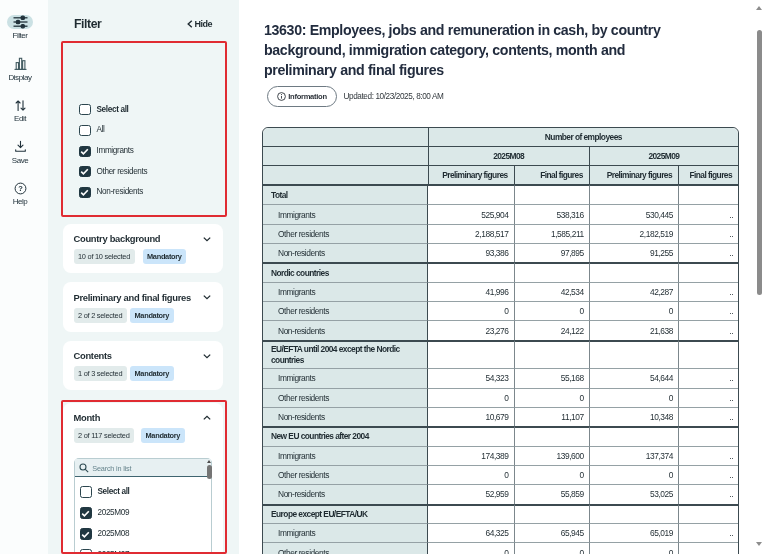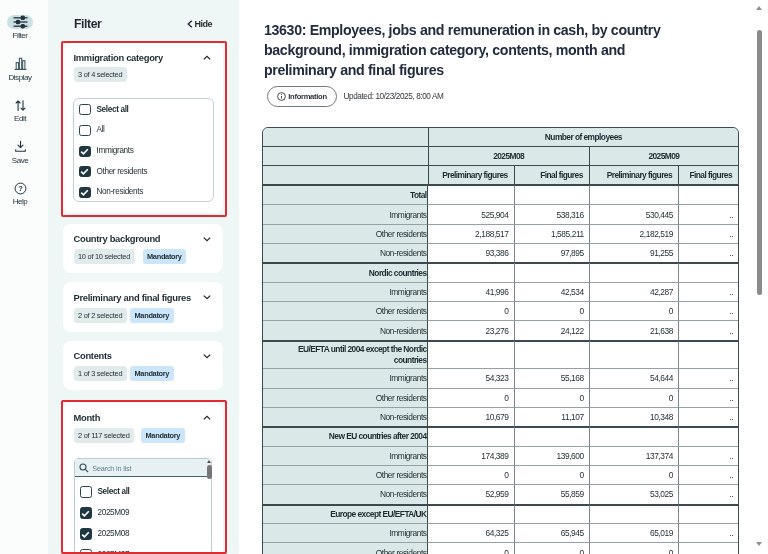--- a/index.html
+++ b/index.html
@@ -53,21 +53,21 @@
   letter-spacing:-0.3px; color:#2e343b; line-height:19px; text-align:center; }
 #updated { position:absolute; left:104.5px; top:91.5px; font-size:8.2px;
   letter-spacing:-0.4px; color:#31373c; }
 
 
 table { border-collapse:separate; border-spacing:0; table-layout:fixed; }
 #tbl { left:23px; top:127px; border:1px solid #3c4a50; border-radius:6px 6px 0 0; }
 td, th { font-size:8.4px; color:#1f2b31; padding:0; overflow:hidden; }
 th { background:#dbe8e8; font-weight:bold; letter-spacing:-0.55px;
   border-bottom:1px solid #3c4a50; }
-.lab { background:#dbe8e8; text-align:right; padding-left:15px; font-weight:normal;
+.lab { background:#dbe8e8; text-align:left; padding-left:15px; font-weight:normal;
   letter-spacing:-0.42px; border-right:1px solid #3c4a50; }
 .lab.cat { font-weight:bold; padding-left:8px; letter-spacing:-0.55px; line-height:11px; }
 .num { text-align:right; padding-right:5px; background:#fff; font-weight:normal;
   letter-spacing:-0.42px; }
 .num + .num { border-left:1px solid #7c878c; }
 .datarow td { border-top:1px solid #95a1a5; }
 .catrow td { border-top:2px solid #3c4a50; }
 .catrow.first td { border-top-width:1px; }
 th.c { text-align:center; border-left:1px solid #3c4a50; }
 th.r { text-align:right; padding-right:6px; border-left:1px solid #3c4a50; }
@@ -129,29 +129,20 @@
     <div class="rail-label" style="top:197.3px;">Help</div>
   </div>
 
   <div id="panel" class="abs"></div>
   <div id="panel-hd-title" class="abs">Filter</div>
   <div id="hide-link" class="abs">Hide</div>
   <svg class="abs" style="left:186.5px; top:20px;" width="6" height="8" viewBox="0 0 6 8">
     <path d="M4.8 0.8 L1.2 4 L4.8 7.2" fill="none" stroke="#1f2b31" stroke-width="1.4"></path>
   </svg>
 
-  <div class="card" style="top:43px; height:170px;">
-    <div class="card-title" style="top:8.5px;">Immigration category</div>
-    <svg class="chev" style="top:10.5px;" width="8" height="8" viewBox="0 0 8 8">
-        <path d="M0.8 5.4 L4 2.4 L7.2 5.4" fill="none" stroke="#1f2b31" stroke-width="1.3"></path>
-      </svg>
-    <div class="badge" style="left:10.5px; top:24.3px;">3 of 4 selected</div>
-    <div style="position:absolute; left:9.5px; top:55px; width:141.5px; height:104px;
-      border:1px solid #c3d1d4; border-radius:6px;"></div>
-  </div>
   <div class="cb" style="left:79px; top:103.8px;"></div>
   <div class="cb-label b" style="left:96.5px; top:104.5px;">Select all</div>
   <div class="cb" style="left:79px; top:124.5px;"></div>
   <div class="cb-label" style="left:96.5px; top:125.2px;">All</div>
   <div class="cb on" style="left:79px; top:145.5px;">
       <svg width="11" height="11" viewBox="0 0 11 11">
         <path d="M2.2 5.6 L4.4 7.8 L8.8 3.2" fill="none" stroke="#fff" stroke-width="1.6"></path>
       </svg>
     </div>
   <div class="cb-label" style="left:96.5px; top:146.3px;">Immigrants</div>

